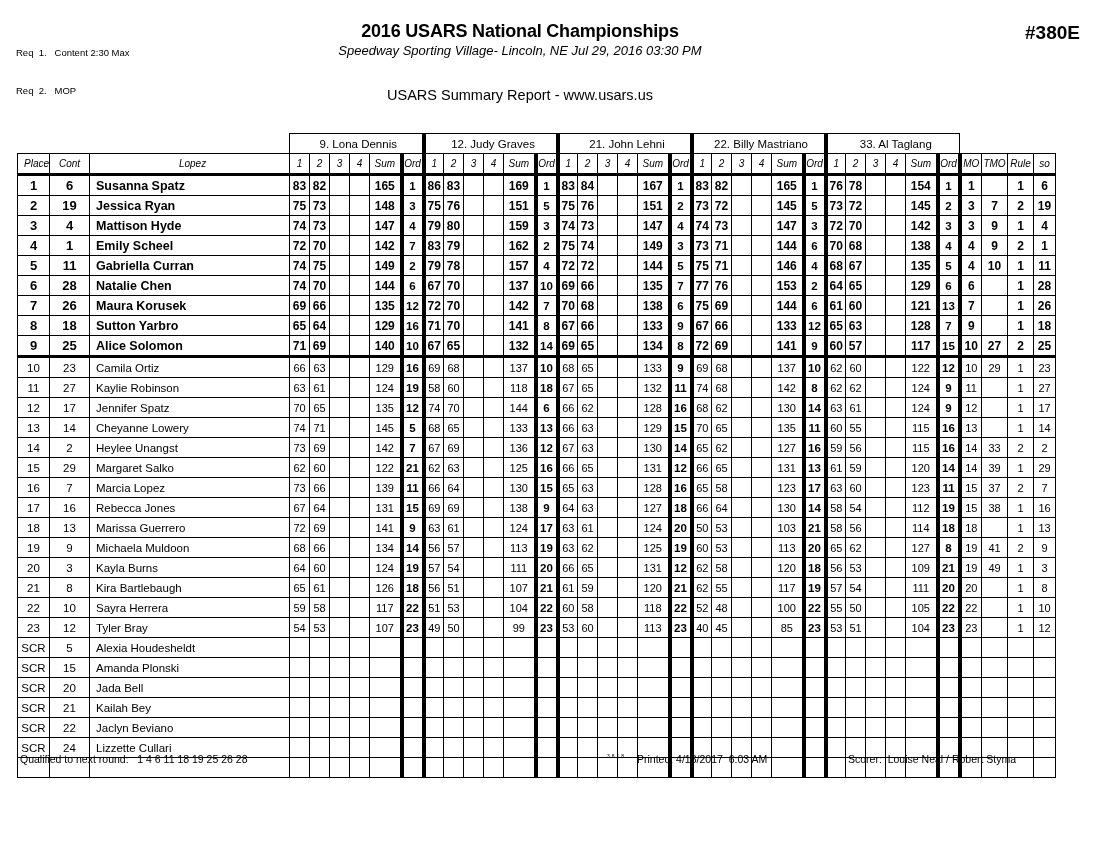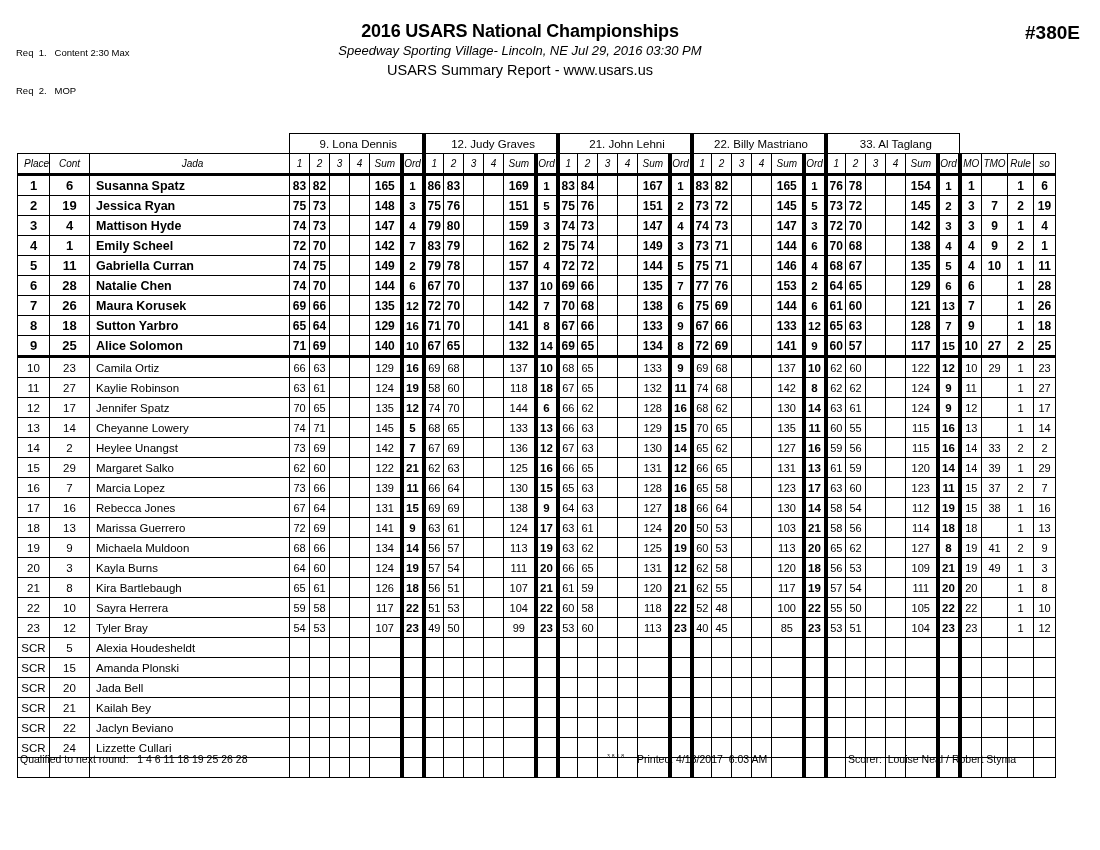--- a/index.html
+++ b/index.html
@@ -15,21 +15,21 @@
   .req-block{
     position:absolute;left:16px;top:22px;
     font-size:9.5px;line-height:12.5px;white-space:pre;
   }
   .title-wrap{
     position:absolute;left:0;top:20px;width:1040px;text-align:center;
   }
   .t1{font-size:18px;font-weight:bold;letter-spacing:-0.2px;line-height:22px;}
   .t2{font-size:13px;line-height:18px;font-style:italic;}
   .t3{font-size:17px;font-weight:bold;line-height:23px;letter-spacing:-0.2px;}
-  .t4{font-size:14.5px;line-height:21px;}
+  .t4{font-size:14.5px;line-height:21px;margin-top:25px;}
   .eventno{
     position:absolute;right:20px;top:22px;
     font-size:19px;font-weight:bold;
   }
 
   
   table.sheet{
     position:absolute;left:17px;top:133px;
     border-collapse:collapse;
     table-layout:fixed;
@@ -147,21 +147,21 @@
           <td colspan="6" class="jgroup">9.  Lona Dennis</td>
           <td colspan="6" class="jgroup thickL">12.  Judy Graves</td>
           <td colspan="6" class="jgroup thickL">21.  John Lehni</td>
           <td colspan="6" class="jgroup thickL">22.  Billy Mastriano</td>
           <td colspan="6" class="jgroup thickL">33.  Al Taglang</td>
           <td colspan="4" class="nb"></td>
         </tr>
       <tr id="col-header-row" class="hdr-row">
           <td class="hdr-left">Place</td>
           <td class="">Cont</td>
-          <td class="hdr-left">Jada</td>
+          <td class="hdr-left">Lopez</td>
           <td class="">1</td>
           <td class="">2</td>
           <td class="">3</td>
           <td class="">4</td>
           <td class="">Sum</td>
           <td class="thickL thickR">Ord</td>
           <td class="">1</td>
           <td class="">2</td>
           <td class="">3</td>
           <td class="">4</td>

